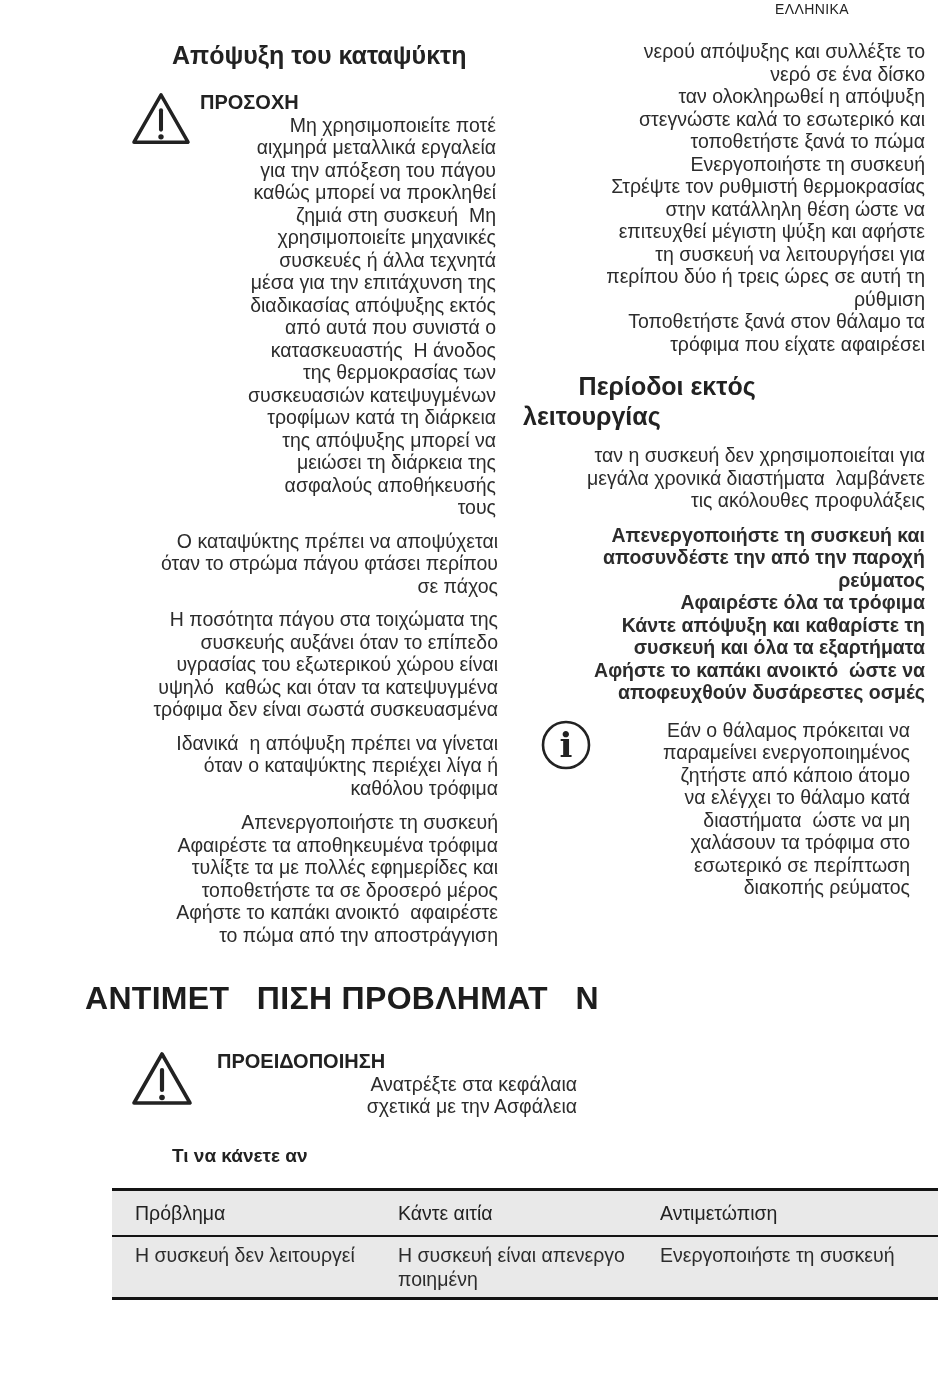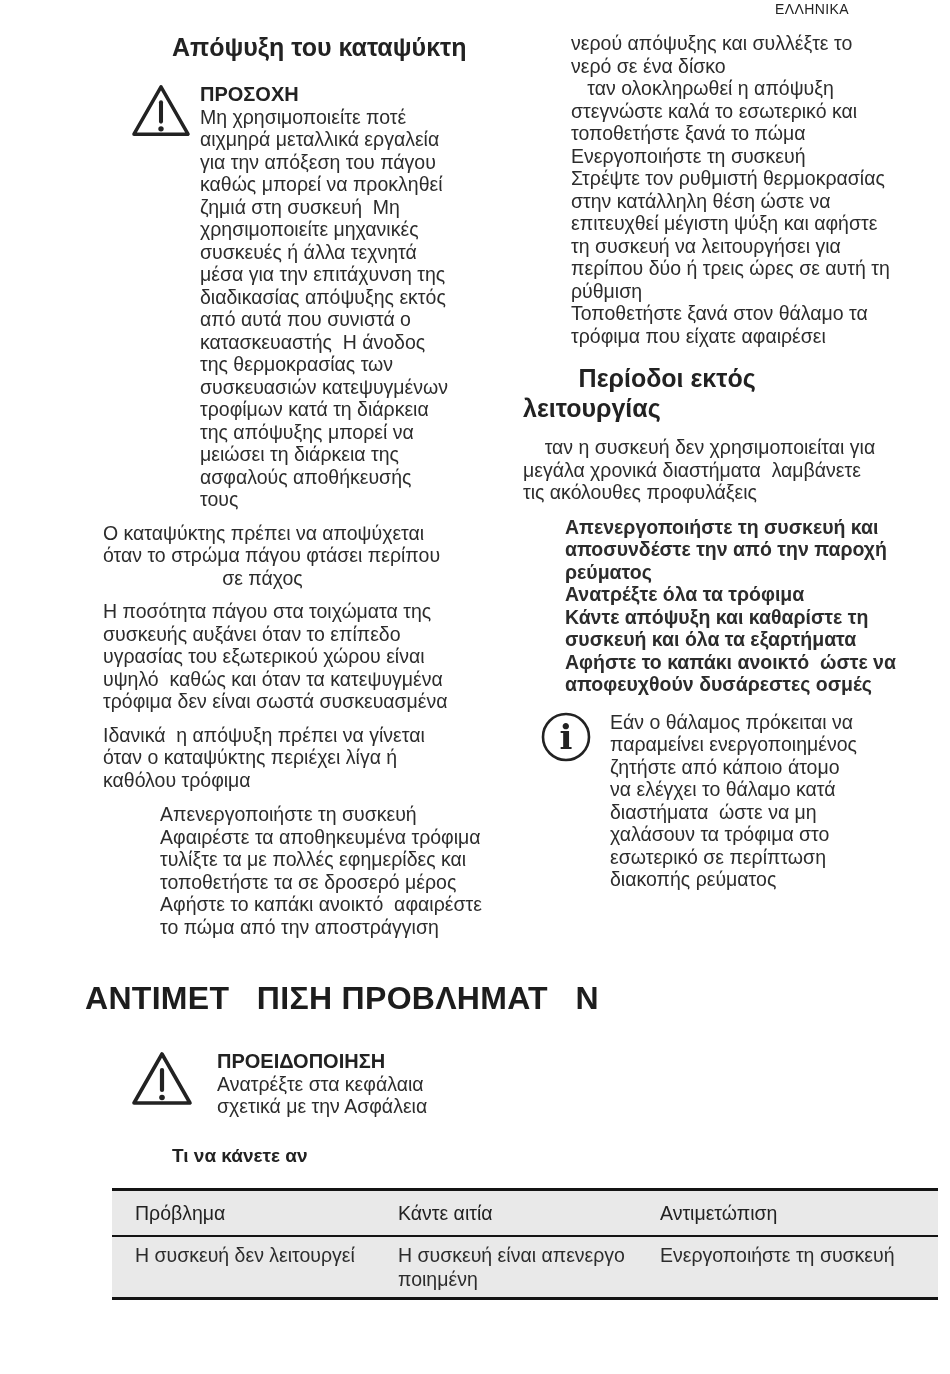--- a/index.html
+++ b/index.html
@@ -5,27 +5,27 @@
   html,body { margin:0; padding:0; background:#ffffff; }
   .page {
     position:relative; width:950px; height:1374px; background:#ffffff;
     font-family:"Liberation Sans", sans-serif; color:#2c2c2c; overflow:hidden;
   }
   .pre { white-space:pre-wrap; }
   .lang {
     position:absolute; top:1px; left:775px;
     font-size:14px; font-weight:normal; letter-spacing:0.4px; color:#222;
   }
-  .col { position:absolute; top:32px; }
+  .col { position:absolute; top:40px; }
   .col.left  { left:100px; width:398px; }
   .col.right { left:523px; width:402px; }
   .h-sec { margin:0; font-size:25px; font-weight:bold; color:#222; line-height:30px; }
   .left .h-sec { margin-left:72px; }
   .right .h-sec { margin-top:16px; }
-  .body { font-size:19.5px; line-height:22.5px; color:#2c2c2c; }
+  .body { font-size:19.5px; line-height:22.5px; color:#2c2c2c;text-align:right; }
   .callout { display:flex; align-items:flex-start; }
   .callout.caution { margin-top:21px; }
   .callout .icon-box { flex:0 0 auto; }
   .caution .icon-box { margin-left:30px; width:62px; }
   .caution .callout-text { margin-left:8px; width:296px; }
   .callout-title { font-size:20px; font-weight:bold; line-height:22.5px; color:#222; }
   .paras p { margin:11px 0 0 3px; }
   .steps { margin-top:12px; margin-left:60px; }
   .step { margin:0; }
   .steps.cont { margin-top:0; margin-left:48px; }
@@ -146,21 +146,21 @@
 
     <p class="body pre intro">    ταν η συσκευή δεν χρησιμοποιείται για
 μεγάλα χρονικά διαστήματα  λαμβάνετε
 τις ακόλουθες προφυλάξεις</p>
 
     <div class="steps steps2">
 
     <div class="body pre step">Απενεργοποιήστε τη συσκευή και
 αποσυνδέστε την από την παροχή
 ρεύματος</div>
-        <div class="body pre step">Ανατρέξτε όλα τα τρόφιμα</div>
+        <div class="body pre step">Αφαιρέστε όλα τα τρόφιμα</div>
         <div class="body pre step">Κάντε απόψυξη και καθαρίστε τη
 συσκευή και όλα τα εξαρτήματα</div>
         <div class="body pre step">Αφήστε το καπάκι ανοικτό  ώστε να
 αποφευχθούν δυσάρεστες οσμές</div>
       </div>
 
     <div class="callout note">
       <div class="icon-box">
         <svg width="52" height="52" viewBox="0 0 52 52">
           <circle class="stroke" cx="26" cy="26" r="23" stroke-width="2.6"></circle>

